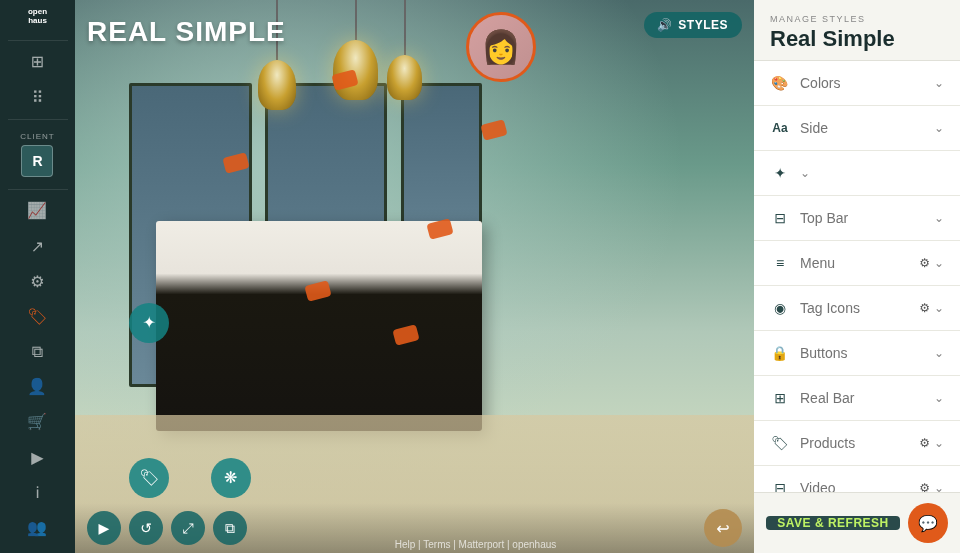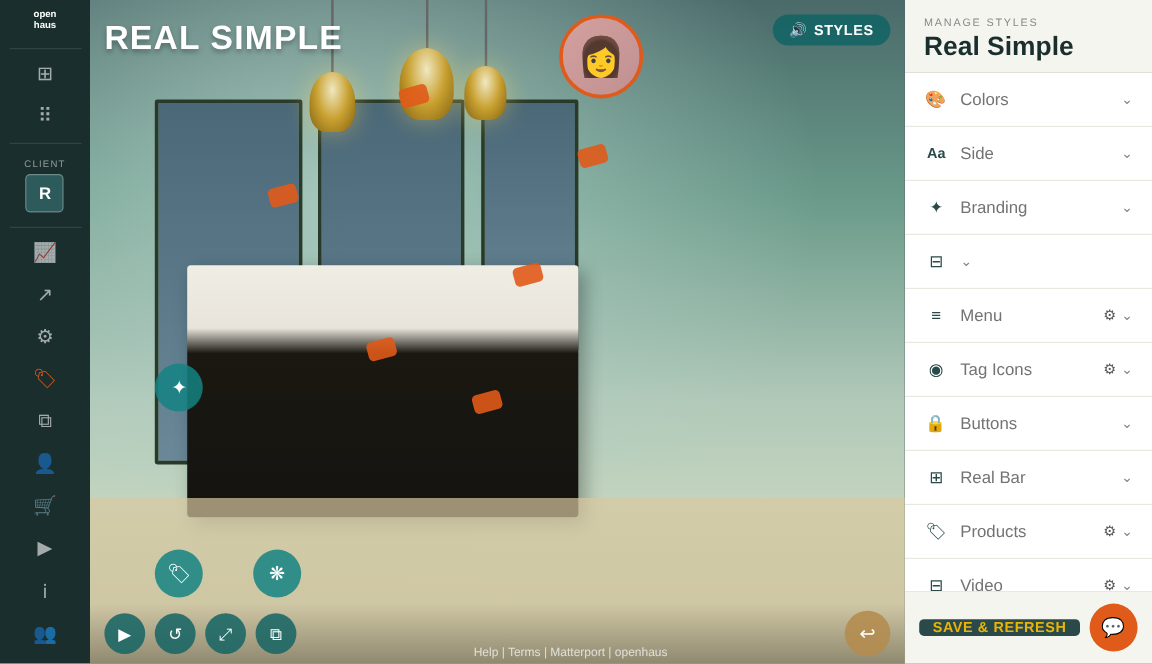--- a/index.html
+++ b/index.html
@@ -306,21 +306,21 @@
       background: #f5f5f0;
       border-top: 1px solid #e0e0d8;
       display: flex;
       align-items: center;
       gap: 8px;
       flex-shrink: 0;
     }
     .save-btn {
       flex: 1;
       background: #2a4a4a;
-      color: #eab308;
+      color: #bef264;
       border: none;
       border-radius: 4px;
       padding: 0;
       font-size: 12px;
       font-weight: bold;
       cursor: pointer;
       letter-spacing: 0.5px;
     }
     .chat-btn {
       width: 40px;
@@ -459,28 +459,28 @@
     <div class="panel-item">
       <div class="item-icon" style="font-size:12px;font-weight:bold;">Aa</div>
       <span class="item-label">Side</span>
       <div class="item-actions">
         <span class="chevron-icon">⌄</span>
       </div>
     </div>
 
     <div class="panel-item">
       <div class="item-icon">✦</div>
-      <span class="item-label">Branding</span>
       <div class="item-actions">
         <span class="chevron-icon">⌄</span>
       </div>
     </div>
 
     <div class="panel-item">
       <div class="item-icon">⊟</div>
+      <span class="item-label">Top Bar</span>
       <div class="item-actions">
         <span class="chevron-icon">⌄</span>
       </div>
     </div>
 
     <div class="panel-item">
       <div class="item-icon">≡</div>
       <span class="item-label">Menu</span>
       <div class="item-actions">
         <span class="gear-icon-small">⚙</span>

